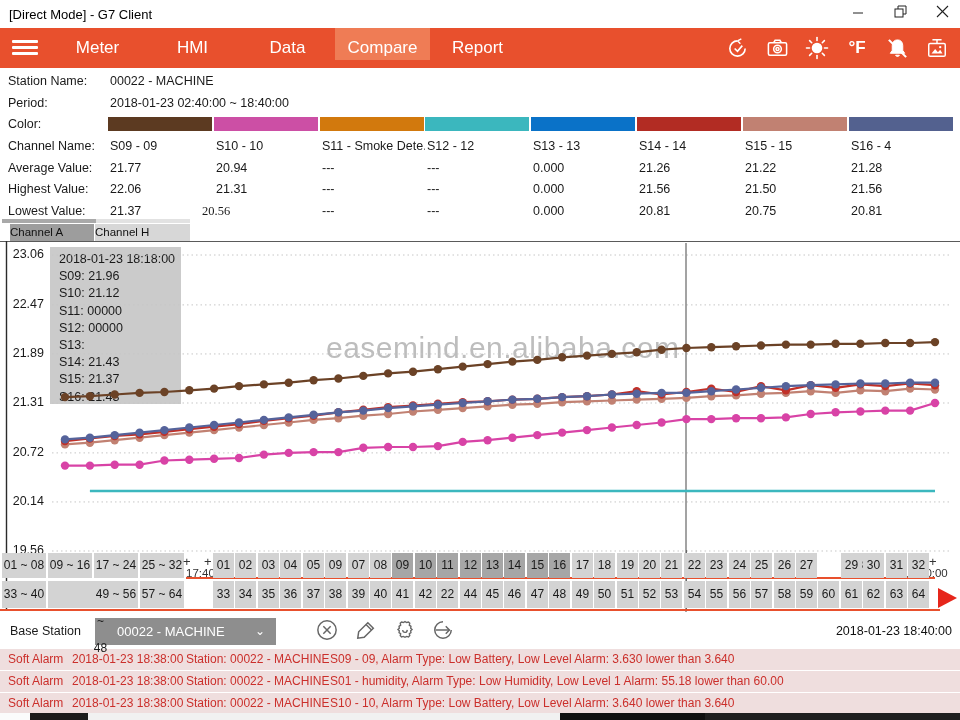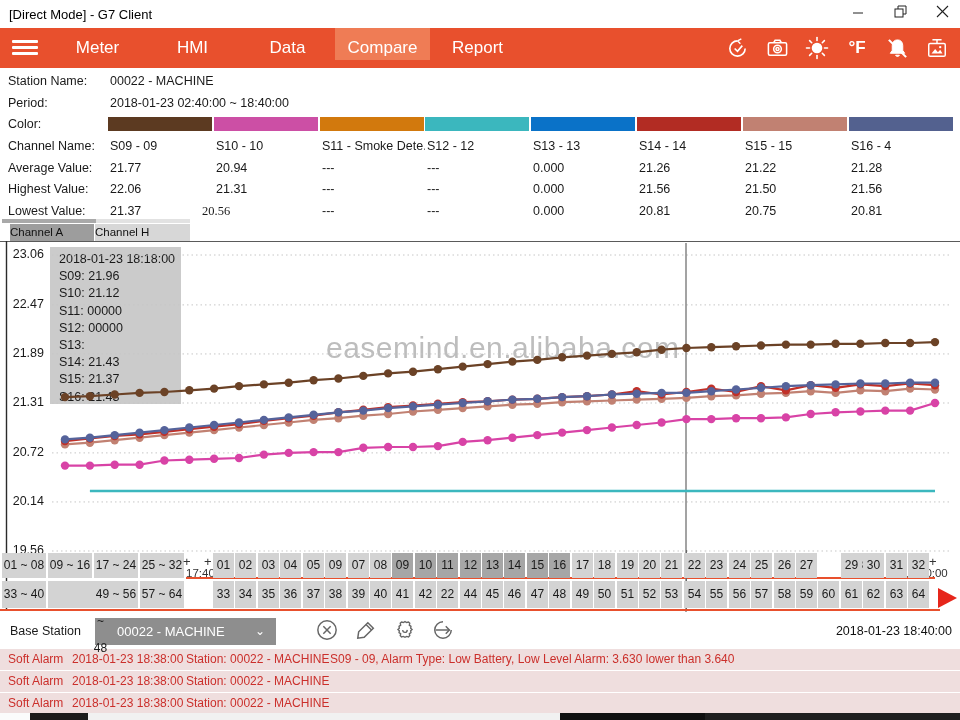--- a/index.html
+++ b/index.html
@@ -560,25 +560,27 @@
       <div class="alarm-row">
         <span class="al-type">Soft Alarm</span>
         <span class="al-time">2018-01-23 18:38:00</span>
         <span class="al-station">Station: 00022 - MACHINE</span>
         <span class="al-detail">S09 - 09, Alarm Type: Low Battery, Low Level Alarm: 3.630 lower than 3.640</span>
       </div>
       <div class="alarm-row">
         <span class="al-type">Soft Alarm</span>
         <span class="al-time">2018-01-23 18:38:00</span>
         <span class="al-station">Station: 00022 - MACHINE</span>
+        <span class="al-detail">S01 - humidity, Alarm Type: Low Humidity, Low Level 1 Alarm: 55.18 lower than 60.00</span>
       </div>
       <div class="alarm-row">
         <span class="al-type">Soft Alarm</span>
         <span class="al-time">2018-01-23 18:38:00</span>
         <span class="al-station">Station: 00022 - MACHINE</span>
+        <span class="al-detail">S10 - 10, Alarm Type: Low Battery, Low Level Alarm: 3.640 lower than 3.640</span>
       </div>
     </div>
 
   <div class="a tb-seg" style="left:0;width:30px;background:#fbfbfb;"></div>
   <div class="a tb-seg" style="left:30px;width:58px;background:#1c1c1c;"></div>
   <div class="a tb-seg" style="left:88px;width:472px;background:#f1f1f1;"></div>
   <div class="a tb-seg" style="left:560px;width:145px;background:#101010;"></div>
   <div class="a tb-seg" style="left:705px;width:255px;background:#1f1f1f;"></div>
 
 </div>

